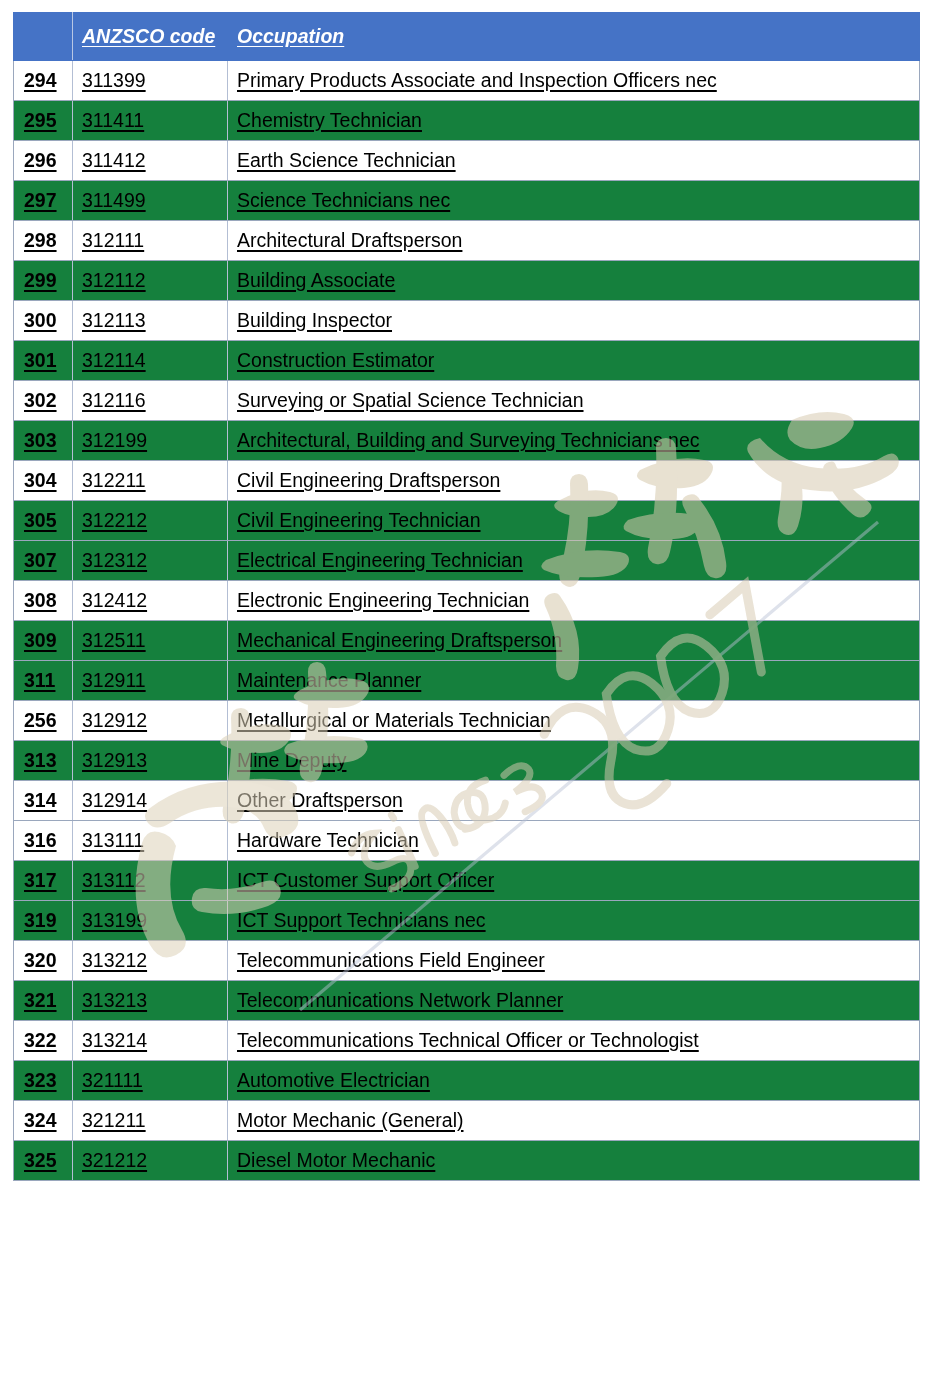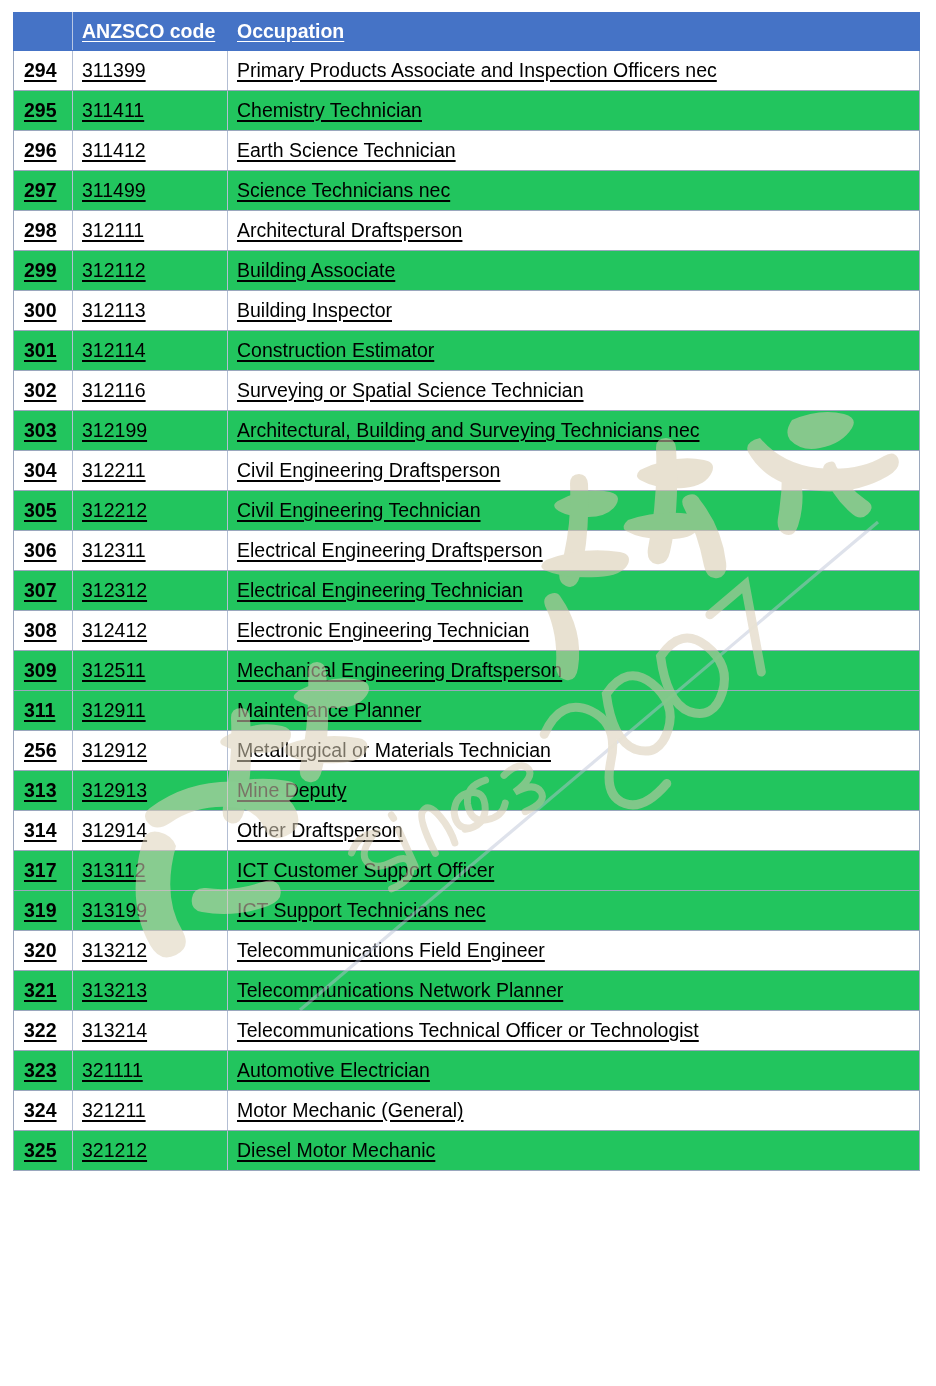--- a/index.html
+++ b/index.html
@@ -39,41 +39,42 @@
     width: 906px;
     table-layout: fixed;
     background: transparent;
   }
   table#occupation-table col.c-no    { width: 59px; }
   table#occupation-table col.c-code  { width: 155px; }
   table#occupation-table col.c-occ   { width: 692px; }
 
   thead tr.head-row {
     background: #4573c6;
-    height: 38px;
+    height: 48px;
+    font-style: italic;
   }
   thead th {
     border: 1px solid #4573c6;
     padding: 0 0 0 9px;
     text-align: left;
     vertical-align: middle;
     color: #ffffff;
     font-size: 19.5px;
     font-weight: bold;
     white-space: nowrap;
   }
   thead th.th-no { border-right-color: #b8c7e4; }
   thead th span.th-label {
     text-decoration: underline;
     text-underline-offset: 3px;
   }
 
   tbody tr.data-row { height: 40px; margin-top: 32px; }
   tbody tr.row-odd  { background: #ffffff; }
-  tbody tr.row-even { background: #22c55e; }
+  tbody tr.row-even { background: #15803d; }
 
   tbody td {
     border: 1px solid #9aa7bd;
     padding: 0 0 0 9px;
     vertical-align: middle;
     font-size: 19.5px;
     color: #000000;
     white-space: nowrap;
     overflow: hidden;
   }
@@ -230,25 +231,20 @@
         <tr class="data-row row-odd">
           <td class="td-no"><span class="cell-text">304</span></td>
           <td class="td-code"><span class="cell-text">312211</span></td>
           <td class="td-occ"><span class="cell-text">Civil Engineering Draftsperson</span></td>
         </tr>
         <tr class="data-row row-even">
           <td class="td-no"><span class="cell-text">305</span></td>
           <td class="td-code"><span class="cell-text">312212</span></td>
           <td class="td-occ"><span class="cell-text">Civil Engineering Technician</span></td>
         </tr>
-        <tr class="data-row row-odd">
-          <td class="td-no"><span class="cell-text">306</span></td>
-          <td class="td-code"><span class="cell-text">312311</span></td>
-          <td class="td-occ"><span class="cell-text">Electrical Engineering Draftsperson</span></td>
-        </tr>
         <tr class="data-row row-even">
           <td class="td-no"><span class="cell-text">307</span></td>
           <td class="td-code"><span class="cell-text">312312</span></td>
           <td class="td-occ"><span class="cell-text">Electrical Engineering Technician</span></td>
         </tr>
         <tr class="data-row row-odd">
           <td class="td-no"><span class="cell-text">308</span></td>
           <td class="td-code"><span class="cell-text">312412</span></td>
           <td class="td-occ"><span class="cell-text">Electronic Engineering Technician</span></td>
         </tr>
@@ -270,20 +266,25 @@
         <tr class="data-row row-even">
           <td class="td-no"><span class="cell-text">313</span></td>
           <td class="td-code"><span class="cell-text">312913</span></td>
           <td class="td-occ"><span class="cell-text">Mine Deputy</span></td>
         </tr>
         <tr class="data-row row-odd">
           <td class="td-no"><span class="cell-text">314</span></td>
           <td class="td-code"><span class="cell-text">312914</span></td>
           <td class="td-occ"><span class="cell-text">Other Draftsperson</span></td>
         </tr>
+        <tr class="data-row row-odd">
+          <td class="td-no"><span class="cell-text">316</span></td>
+          <td class="td-code"><span class="cell-text">313111</span></td>
+          <td class="td-occ"><span class="cell-text">Hardware Technician</span></td>
+        </tr>
         <tr class="data-row row-even">
           <td class="td-no"><span class="cell-text">317</span></td>
           <td class="td-code"><span class="cell-text">313112</span></td>
           <td class="td-occ"><span class="cell-text">ICT Customer Support Officer</span></td>
         </tr>
         <tr class="data-row row-even">
           <td class="td-no"><span class="cell-text">319</span></td>
           <td class="td-code"><span class="cell-text">313199</span></td>
           <td class="td-occ"><span class="cell-text">ICT Support Technicians nec</span></td>
         </tr>

